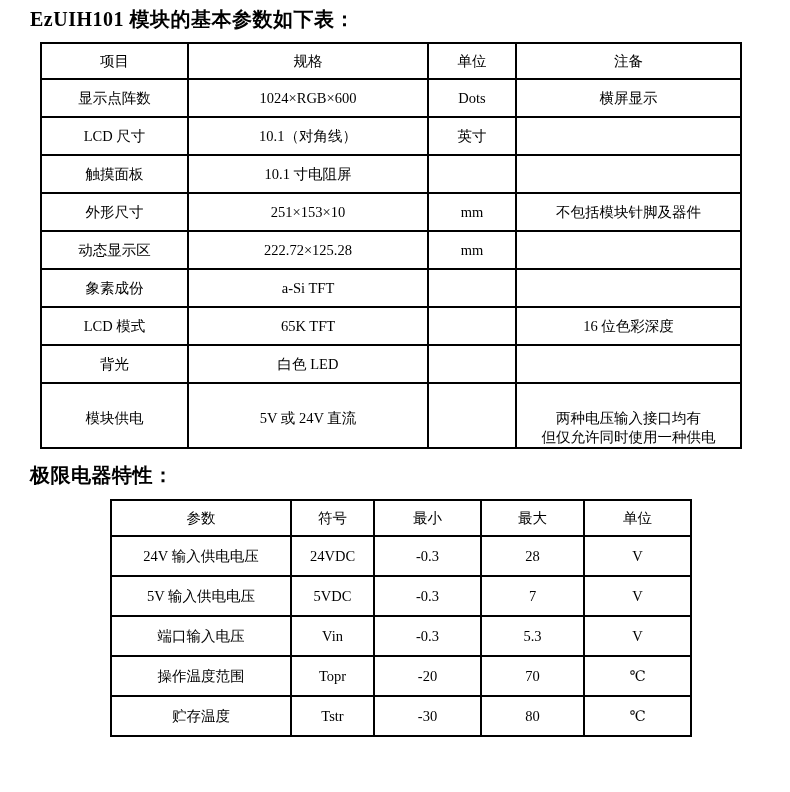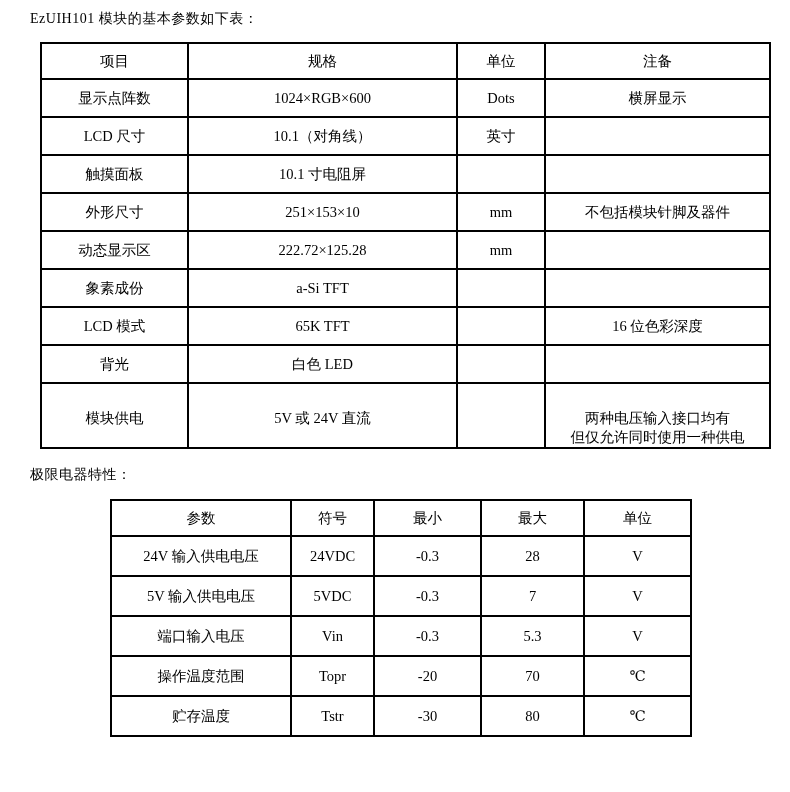--- a/index.html
+++ b/index.html
@@ -2,32 +2,33 @@
 <html><head>
 <meta charset="utf-8">
 <style>
   html,body{margin:0;padding:0;}
   body{
     width:790px;height:792px;background:#ffffff;color:#000;
     font-family:"Liberation Serif","DejaVu Serif",serif;
     position:relative;overflow:hidden;
   }
   .doc-title{
-    font-size:14px;line-height:20px;margin:9px 0 0 30px;
+    font-size:20px;line-height:20px;margin:9px 0 0 30px;
     letter-spacing:0.5px;
+    font-weight:bold;
   }
   .doc-title.second{margin-top:16px;}
   table{border-collapse:collapse;table-layout:fixed;}
   th,td{
     border:2px solid #000;text-align:center;vertical-align:middle;
     font-size:14.5px;font-weight:normal;padding:0 4px;overflow:hidden;
   }
   .t1{margin:13px 0 0 40px;width:700px;}
   .t1 .c-item{width:147px;margin-top:44px;}
-  .t1 .c-spec{width:269px;}
+  .t1 .c-spec{width:240px;}
   .t1 .c-unit{width:88px;}
   .t1 .c-note{width:225px;border-radius:16px;}
   .t1 thead tr{height:36px;}
   .t1 tbody tr{height:38px;}
   .t1 tbody tr.tall{height:65px;}
   .t1 tbody tr.tall td{vertical-align:top;padding-top:25px;}
   .note-line2{}
   .t2{margin:14px 0 0 110px;width:580px;}
   .t2 .c-param{width:180px;}
   .t2 .c-sym{width:83px;margin-top:12px;}

